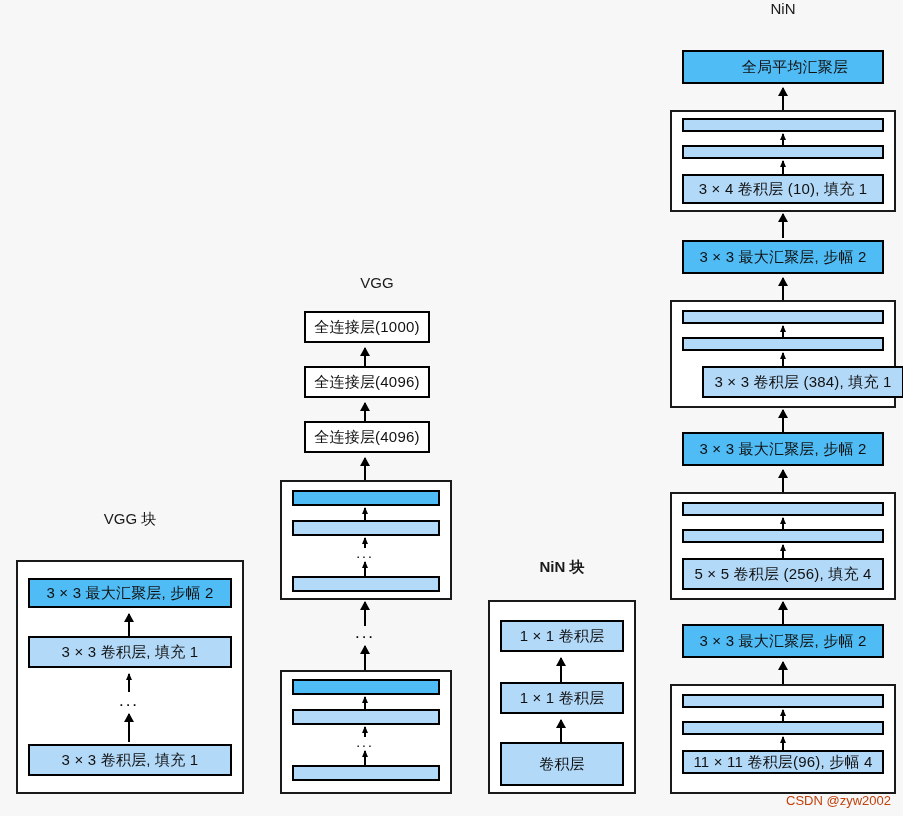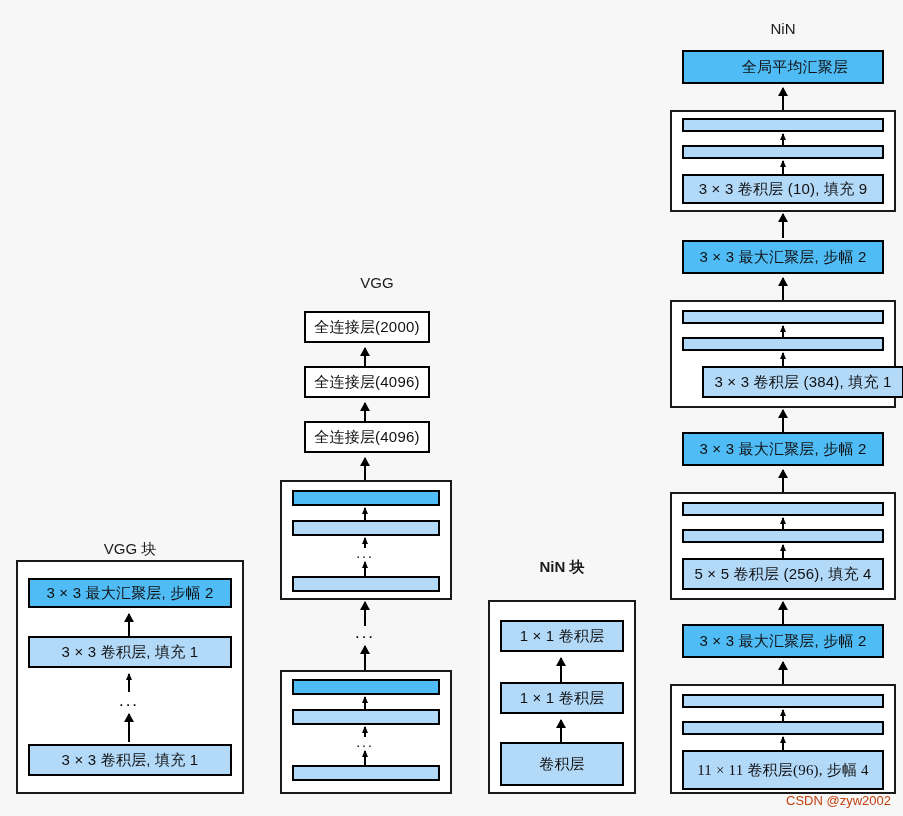--- a/index.html
+++ b/index.html
@@ -83,41 +83,41 @@
   .watermark {
     position: absolute;
     font-size: 13px;
     color: #c2410c;
     white-space: nowrap;
   }
 </style>
 </head>
 <body>
 
-<div class="col-title" style="left:16px; top:540px; width:228px;">VGG 块</div>
+<div class="col-title" style="left:16px; top:510px; width:228px;">VGG 块</div>
 
 <div class="group" style="left:16px; top:560px; width:228px; height:234px;"></div>
 
 <div class="node dark" style="left:28px; top:578px; width:204px; height:30px;">3 × 3 最大汇聚层, 步幅 2</div>
 
 <div class="arrow" style="left:128px; top:614px; height:22px;"></div>
 
 <div class="node light" style="left:28px; top:636px; width:204px; height:32px;">3 × 3 卷积层, 填充 1</div>
 
 <div class="arrow small" style="left:128px; top:674px; height:18px;"></div>
 
 <div class="ellipsis" style="left:108px; top:692px; width:42px;">...</div>
 
 <div class="arrow" style="left:128px; top:714px; height:28px;"></div>
 
 <div class="node light" style="left:28px; top:744px; width:204px; height:32px;">3 × 3 卷积层, 填充 1</div>
 
 <div class="col-title" style="left:290px; top:274px; width:174px;">VGG</div>
 
-<div class="node white" style="left:304px; top:311px; width:126px; height:32px;">全连接层(2000)</div>
+<div class="node white" style="left:304px; top:311px; width:126px; height:32px;">全连接层(1000)</div>
 
 <div class="arrow" style="left:364px; top:348px; height:20px;"></div>
 
 <div class="node white" style="left:304px; top:366px; width:126px; height:32px;">全连接层(4096)</div>
 
 <div class="arrow" style="left:364px; top:403px; height:20px;"></div>
 
 <div class="node white" style="left:304px; top:421px; width:126px; height:32px;">全连接层(4096)</div>
 
 <div class="arrow" style="left:364px; top:458px; height:22px;"></div>
@@ -153,31 +153,31 @@
 <div class="node light" style="left:500px; top:620px; width:124px; height:32px;">1 × 1 卷积层</div>
 
 <div class="arrow" style="left:560px; top:658px; height:24px;"></div>
 
 <div class="node light" style="left:500px; top:682px; width:124px; height:32px;">1 × 1 卷积层</div>
 
 <div class="arrow" style="left:560px; top:720px; height:22px;"></div>
 
 <div class="node light" style="left:500px; top:742px; width:124px; height:44px;">卷积层</div>
 
-<div class="col-title" style="left:670px; top:20px; width:226px;">NiN</div>
+<div class="col-title" style="left:670px; top:0; width:226px;">NiN</div>
 
 <div class="node dark" style="left:682px; top:50px; width:202px; height:34px;padding-left:24px;">全局平均汇聚层</div>
 <div class="arrow" style="left:782px; top:88px; height:22px;"></div>
 
 <div class="group" style="left:670px; top:110px; width:226px; height:102px;"></div>
 <div class="node light" style="left:682px; top:118px; width:202px; height:14px;"></div>
 <div class="arrow small" style="left:782px; top:134px; height:11px;"></div>
 <div class="node light" style="left:682px; top:145px; width:202px; height:14px;"></div>
 <div class="arrow small" style="left:782px; top:161px; height:13px;"></div>
-<div class="node light" style="left:682px; top:174px; width:202px; height:30px;">3 × 3 卷积层 (10), 填充 9</div>
+<div class="node light" style="left:682px; top:174px; width:202px; height:30px;">3 × 4 卷积层 (10), 填充 1</div>
 
 <div class="arrow" style="left:782px; top:214px; height:24px;"></div>
 
 <div class="node dark" style="left:682px; top:240px; width:202px; height:34px;">3 × 3 最大汇聚层, 步幅 2</div>
 
 <div class="arrow" style="left:782px; top:278px; height:22px;"></div>
 
 <div class="group" style="left:670px; top:300px; width:226px; height:108px;"></div>
 <div class="node light" style="left:682px; top:310px; width:202px; height:14px;"></div>
 <div class="arrow small" style="left:782px; top:326px; height:11px;"></div>
@@ -202,15 +202,15 @@
 
 <div class="node dark" style="left:682px; top:624px; width:202px; height:34px;">3 × 3 最大汇聚层, 步幅 2</div>
 
 <div class="arrow" style="left:782px; top:662px; height:22px;"></div>
 
 <div class="group" style="left:670px; top:684px; width:226px; height:110px;"></div>
 <div class="node light" style="left:682px; top:694px; width:202px; height:14px;"></div>
 <div class="arrow small" style="left:782px; top:710px; height:11px;"></div>
 <div class="node light" style="left:682px; top:721px; width:202px; height:14px;"></div>
 <div class="arrow small" style="left:782px; top:737px; height:13px;"></div>
-<div class="node light" style="left:682px; top:750px; width:202px; height:40px;font-family:Liberation Serif, serif;">11 × 11 卷积层(96), 步幅 4</div>
+<div class="node light" style="left:682px; top:750px; width:202px; height:24px;">11 × 11 卷积层(96), 步幅 4</div>
 
 <div class="watermark" style="left:786px; top:793px;">CSDN @zyw2002</div>
 
 </body></html>

